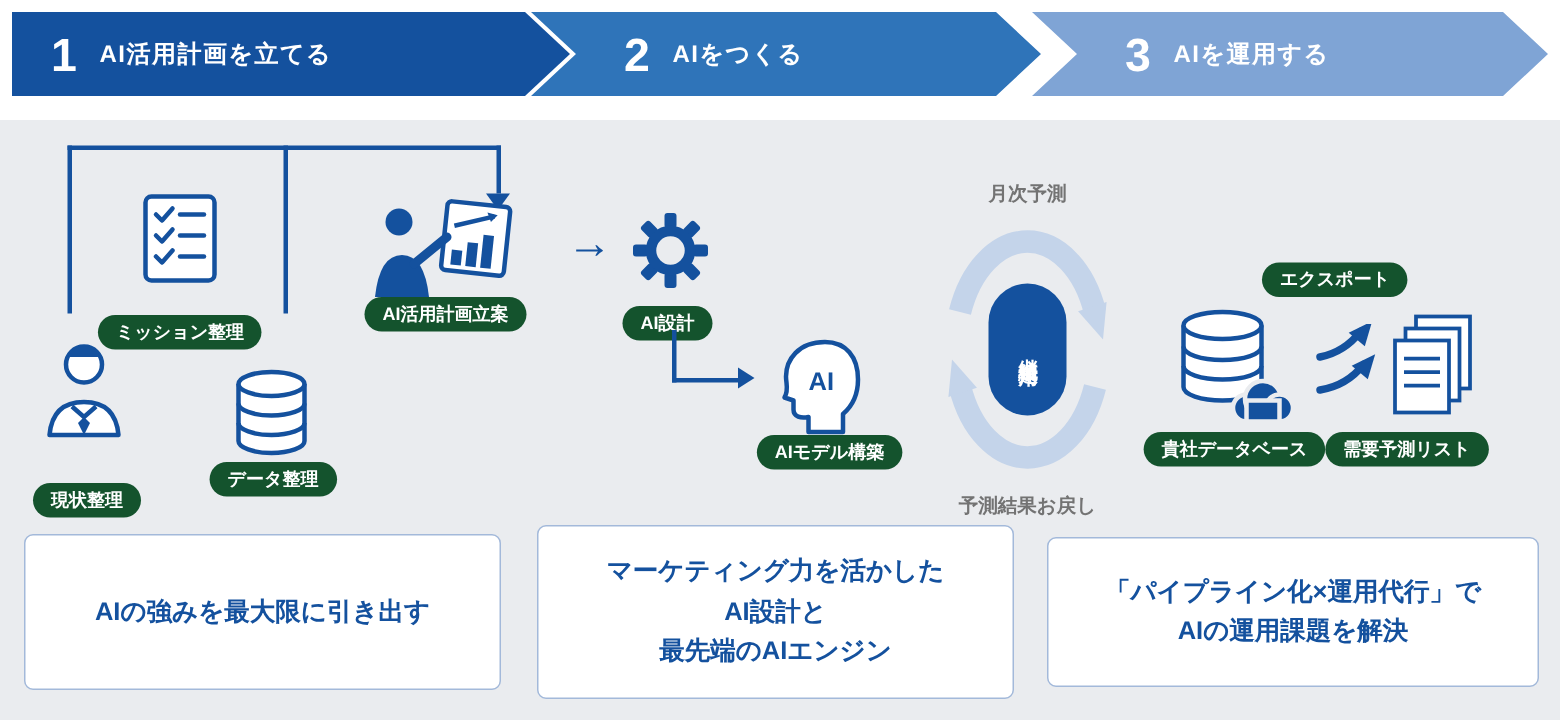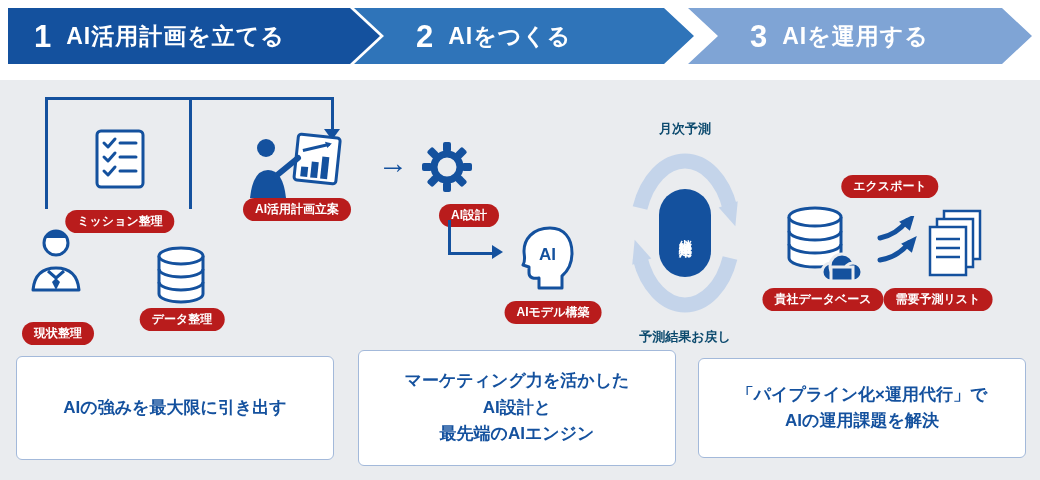--- a/index.html
+++ b/index.html
@@ -1,42 +1,42 @@
 <!DOCTYPE html>
 <html><head>
 <meta charset="utf-8">
 <style>
   html,body{margin:0;padding:0;background:#fff;}
   .stage{position:relative;width:1040px;height:480px;background:#fff;overflow:hidden;
          font-family:"Liberation Sans","DejaVu Sans",sans-serif;}
   
   .banner{position:absolute;top:8px;height:56px;display:flex;align-items:center;color:#fff;}
   .banner .num{font-size:31px;font-weight:bold;line-height:1;}
-  .banner .lbl{font-size:23px;font-weight:bold;margin-left:15px;letter-spacing:1px;}
+  .banner .lbl{font-size:16px;font-weight:bold;margin-left:15px;letter-spacing:1px;}
   .b1{left:8px;width:372px;background:#14519E;padding-left:26px;box-sizing:border-box;
       clip-path:polygon(0 0,calc(100% - 30px) 0,100% 50%,calc(100% - 30px) 100%,0 100%);}
   .b2{left:354px;width:340px;background:#2F74B9;padding-left:62px;box-sizing:border-box;
       clip-path:polygon(0 0,calc(100% - 30px) 0,100% 50%,calc(100% - 30px) 100%,0 100%,30px 50%);}
   .b3{left:688px;width:344px;background:#7FA4D5;padding-left:62px;box-sizing:border-box;
       clip-path:polygon(0 0,calc(100% - 30px) 0,100% 50%,calc(100% - 30px) 100%,0 100%,30px 50%);}
   
   .canvas{position:absolute;left:0;top:80px;width:1040px;height:400px;background:#EAECEF;}
   .abs{position:absolute;}
   
   .hline{position:absolute;height:3px;background:#14519E;}
   .vline{position:absolute;width:3px;background:#14519E;}
   .tri-down{position:absolute;width:0;height:0;border-left:8px solid transparent;
             border-right:8px solid transparent;border-top:11px solid #14519E;}
   .tri-right{position:absolute;width:0;height:0;border-top:7px solid transparent;
              border-bottom:7px solid transparent;border-left:11px solid #14519E;}
   .elbow{position:absolute;border-left:3px solid #14519E;border-bottom:3px solid #14519E;}
   
-  .pill{position:absolute;transform:translateX(-50%);background:#b91c1c;color:#fff;
+  .pill{position:absolute;transform:translateX(-50%);background:#14532d;color:#fff;
         font-size:12px;font-weight:bold;padding:3px 12px;border-radius:13px;white-space:nowrap;}
-  .slabel{position:absolute;transform:translateX(-50%);color:#0c4a6e;font-size:13px;
+  .slabel{position:absolute;transform:translateX(-50%);color:#737373;font-size:13px;
           font-weight:bold;white-space:nowrap;}
   .flow-arrow{position:absolute;color:#14519E;font-size:30px;font-weight:bold;line-height:1;}
   
   .capsule{position:absolute;background:#14519E;color:#fff;border-radius:26px;
            display:flex;align-items:center;justify-content:center;
            writing-mode:vertical-rl;font-size:13px;font-weight:bold;letter-spacing:2px;}
   
   .infobox{position:absolute;background:#fff;border:1px solid #A3B9DA;border-radius:6px;
            display:flex;flex-direction:column;align-items:center;justify-content:center;
            color:#14519E;font-size:17px;font-weight:bold;line-height:1.55;text-align:center;}
@@ -123,30 +123,30 @@
         <rect x="25" y="4" width="8" height="10" rx="2" transform="rotate(45 29 29)"></rect>
         <rect x="25" y="4" width="8" height="10" rx="2" transform="rotate(90 29 29)"></rect>
         <rect x="25" y="4" width="8" height="10" rx="2" transform="rotate(135 29 29)"></rect>
         <rect x="25" y="4" width="8" height="10" rx="2" transform="rotate(180 29 29)"></rect>
         <rect x="25" y="4" width="8" height="10" rx="2" transform="rotate(225 29 29)"></rect>
         <rect x="25" y="4" width="8" height="10" rx="2" transform="rotate(270 29 29)"></rect>
         <rect x="25" y="4" width="8" height="10" rx="2" transform="rotate(315 29 29)"></rect>
       </g>
       <circle cx="29" cy="29" r="13" fill="none" stroke="#14519E" stroke-width="7"></circle>
     </svg>
-    <div class="pill" style="left:469px;top:124px;">AI設計</div>
+    <div class="pill" style="left:445px;top:124px;">AI設計</div>
 
     <div class="elbow" style="left:448px;top:140px;width:44px;height:32px;"></div>
     <div class="tri-right" style="left:492px;top:165px;"></div>
 
     <svg class="abs" style="left:514px;top:140px;" width="64" height="74" viewBox="0 0 64 74">
       <path d="M36 8 C 18 8 10 20 10 31 C 10 36 12 40 9 45 L 15 47 L 15 53 C 15 58 20 59 25 58 L 25 68 L 48 68 L 48 56 C 55 50 58 42 58 33 C 58 18 50 8 36 8 Z" fill="#fff" stroke="#14519E" stroke-width="3" stroke-linejoin="round"></path>
       <text x="25" y="40" font-size="17" font-weight="bold" fill="#14519E">AI</text>
     </svg>
-    <div class="pill" style="left:553px;top:221px;">AIモデル構築</div>
+    <div class="pill" style="left:553px;top:210px;">AIモデル構築</div>
 
     <div class="slabel" style="left:685px;top:40px;">月次予測</div>
 
     <svg class="abs" style="left:620px;top:63px;" width="130" height="180" viewBox="0 0 130 180">
       <path d="M 20 65 A 48 72 0 0 1 110 65" fill="none" stroke="#C4D4EA" stroke-width="15"></path>
       <polygon points="14,0 -9,-10 -9,10" fill="#C4D4EA" transform="translate(111 70) rotate(72)"></polygon>
       <path d="M 110 115 A 48 72 0 0 1 20 115" fill="none" stroke="#C4D4EA" stroke-width="15"></path>
       <polygon points="14,0 -9,-10 -9,10" fill="#C4D4EA" transform="translate(19 110) rotate(-108)"></polygon>
     </svg>
     <div class="capsule" style="left:659px;top:109px;width:52px;height:88px;">継続運用</div>

